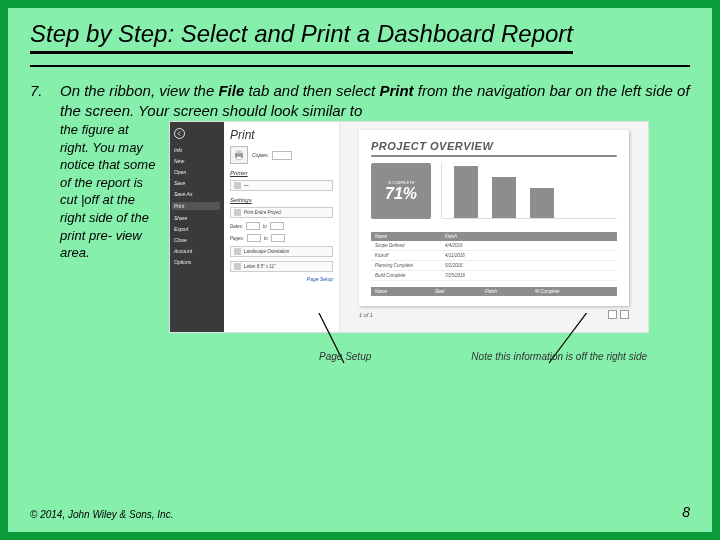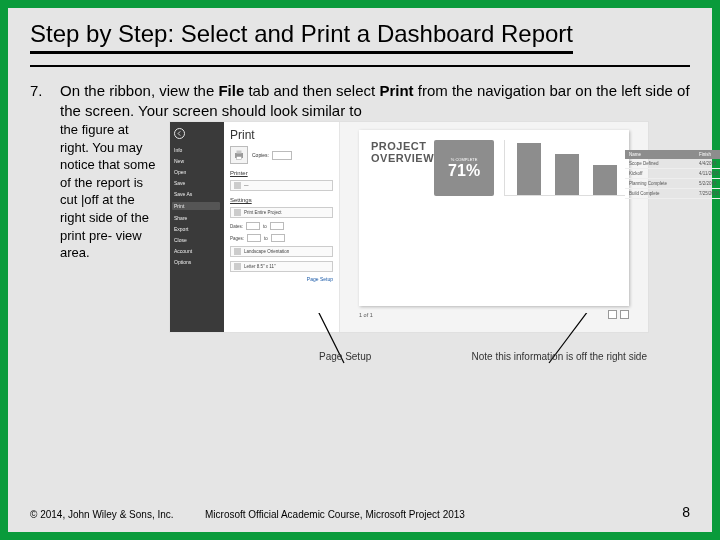--- a/index.html
+++ b/index.html
@@ -4,23 +4,24 @@
 <style>
   * { box-sizing: border-box; margin: 0; padding: 0; }
   html, body { width: 720px; height: 540px; font-family: Arial, sans-serif; }
   .frame {
     width: 720px; height: 540px;
     background: #0a9b3b;
     padding: 8px;
   }
   .page {
     width: 100%; height: 100%;
-    background: #e5e5e5;
+    background: #86efac;
     padding: 12px 22px 0 22px;
     position: relative;
+    font-style: italic;
   }
   .title {
     font-size: 24px;
     font-weight: 400;
     color: #000;
     line-height: 1.2;
     border-bottom: 3px solid #000;
     display: inline-block;
     padding-bottom: 2px;
     margin-bottom: 3px;
@@ -120,21 +121,21 @@
     flex:1;
     background:#f4f4f4;
     padding: 8px 8px 12px 8px;
     display:flex; flex-direction:column; align-items:center; justify-content:flex-start;
   }
   .sheet {
     width: 270px; height: 176px;
     background:#fff;
     box-shadow: 1px 1px 3px rgba(0,0,0,0.25);
     padding: 10px 12px;
-    display:flex; 
+    display:flex; flex-direction:column;
   }
   .ov-title { font-size:11px; font-weight:700; color:#595959; letter-spacing:0.5px; margin-bottom:3px; }
   .ov-rule { height:2px; background:#8a8a8a; border-radius:1px; margin-bottom:6px;}
   .ov-top { display:flex; gap:10px; height:60px; }
   .pct-box { width:60px; height:56px; background:#8d8d8d; color:#fff; display:flex; flex-direction:column; align-items:center; justify-content:center; border-radius:2px;}
   .pct-box .lbl { font-size:4px; }
   .pct-box .pct { font-size:16px; font-weight:600; }
   .bars { flex:1; display:flex; align-items:flex-end; gap:14px; border-left:1px solid #ddd; border-bottom:1px solid #ddd; padding:0 8px 0 12px; height:56px;}
   .bar { width:24px; background:#8d8d8d; }
   .ov-table { margin-top:10px; }
@@ -320,18 +321,17 @@
               <div class="cap left">Page Setup</div>
               <div class="cap right">Note this information is off the right side</div>
             </div>
           </div>
         </div>
       </div>
     </div>
 
     <div class="footer">
       <span>© 2014, John Wiley &amp; Sons, Inc.</span>
-      <span class="mid">Microsoft Official Academic Course, Microsoft Project 2013</span>
       <span class="pg">8</span>
     </div>
 
   </div>
 </div>
 
 </body></html>

